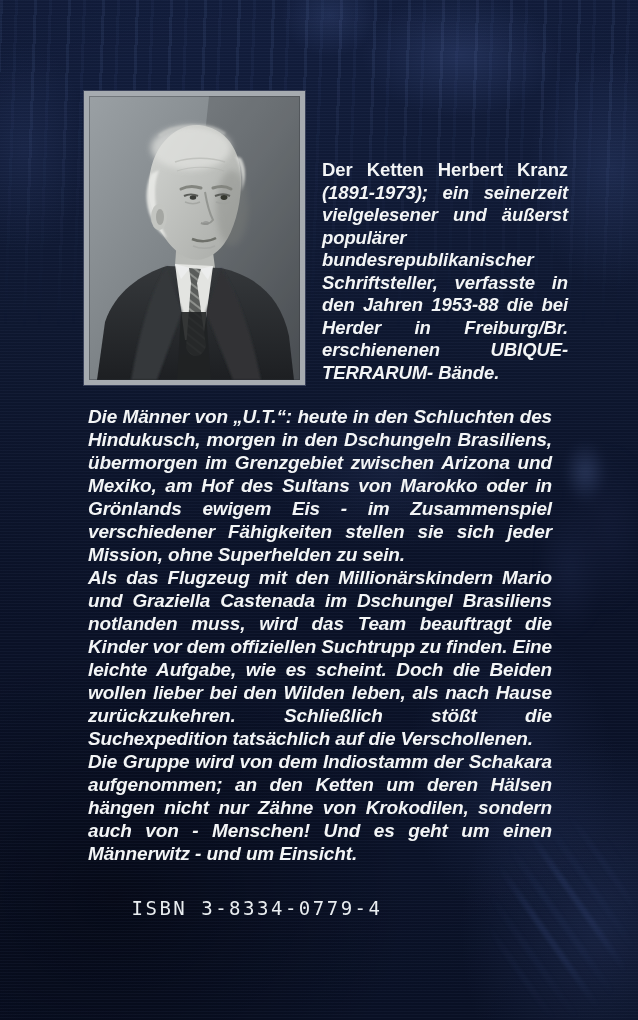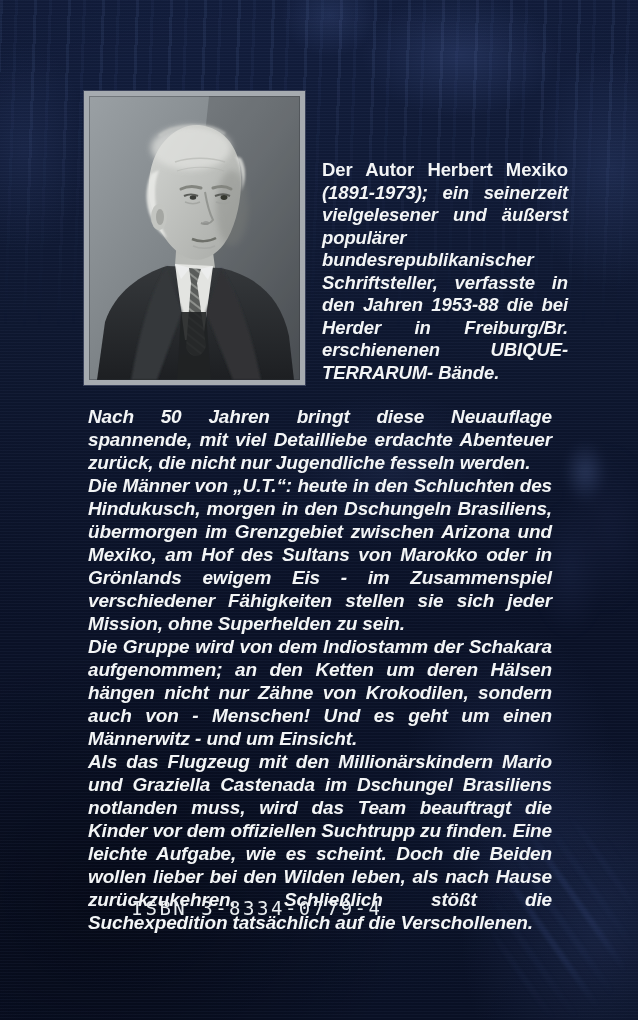--- a/index.html
+++ b/index.html
@@ -185,23 +185,22 @@
     <path d="M78,170 L93,216 L68,284 L42,284 C50,240 60,198 78,170 Z" fill="#34373a" filter="url(#soft)"></path>
     <path d="M132,172 L117,216 L144,284 L172,284 C162,236 150,200 132,172 Z" fill="#303336" filter="url(#soft)"></path>
 
     <path d="M92,216 L117,216 L122,284 L88,284 Z" fill="#202224" opacity=".9"></path>
 
     <rect width="211" height="284" fill="none" stroke="#2e3236" stroke-width="2" opacity=".35"></rect>
   </svg>
 </div>
 
 <div class="author-bio">
-  <p><strong class="lead">Der Autor Herbert Mexiko</strong> <span class="rest">(1891-1973); ein seinerzeit vielgelesener und äußerst populärer bundesrepublikanischer Schriftsteller, verfasste in den Jahren 1953-88 die bei Herder in Freiburg/Br. erschienenen UBIQUE-TERRARUM- Bände.</span></p>
+  <p><strong class="lead">Der Ketten Herbert Kranz</strong> <span class="rest">(1891-1973); ein seinerzeit vielgelesener und äußerst populärer bundesrepublikanischer Schriftsteller, verfasste in den Jahren 1953-88 die bei Herder in Freiburg/Br. erschienenen UBIQUE-TERRARUM- Bände.</span></p>
 </div>
 
 <div class="blurb">
-  <p>Nach 50 Jahren bringt diese Neuauflage spannende, mit viel Detailliebe erdachte Abenteuer zurück, die nicht nur Jugendliche fesseln werden.</p>
   <p>Die Männer von „U.T.“: heute in den Schluchten des Hindukusch, morgen in den Dschungeln Brasiliens, übermorgen im Grenzgebiet zwischen Arizona und Mexiko, am Hof des Sultans von Marokko oder in Grönlands ewigem Eis - im Zusammenspiel verschiedener Fähigkeiten stellen sie sich jeder Mission, ohne Superhelden zu sein.</p>
+  <p>Als das Flugzeug mit den Millionärskindern Mario und Graziella Castenada im Dschungel Brasiliens notlanden muss, wird das Team beauftragt die Kinder vor dem offiziellen Suchtrupp zu finden. Eine leichte Aufgabe, wie es scheint. Doch die Beiden wollen lieber bei den Wilden leben, als nach Hause zurückzukehren. Schließlich stößt die Suchexpedition tatsächlich auf die Verschollenen.</p>
   <p>Die Gruppe wird von dem Indiostamm der Schakara aufgenommen; an den Ketten um deren Hälsen hängen nicht nur Zähne von Krokodilen, sondern auch von - Menschen! Und es geht um einen Männerwitz - und um Einsicht.</p>
-  <p>Als das Flugzeug mit den Millionärskindern Mario und Graziella Castenada im Dschungel Brasiliens notlanden muss, wird das Team beauftragt die Kinder vor dem offiziellen Suchtrupp zu finden. Eine leichte Aufgabe, wie es scheint. Doch die Beiden wollen lieber bei den Wilden leben, als nach Hause zurückzukehren. Schließlich stößt die Suchexpedition tatsächlich auf die Verschollenen.</p>
 </div>
 
 <div class="isbn">ISBN 3-8334-0779-4</div>
 
 </body></html>

